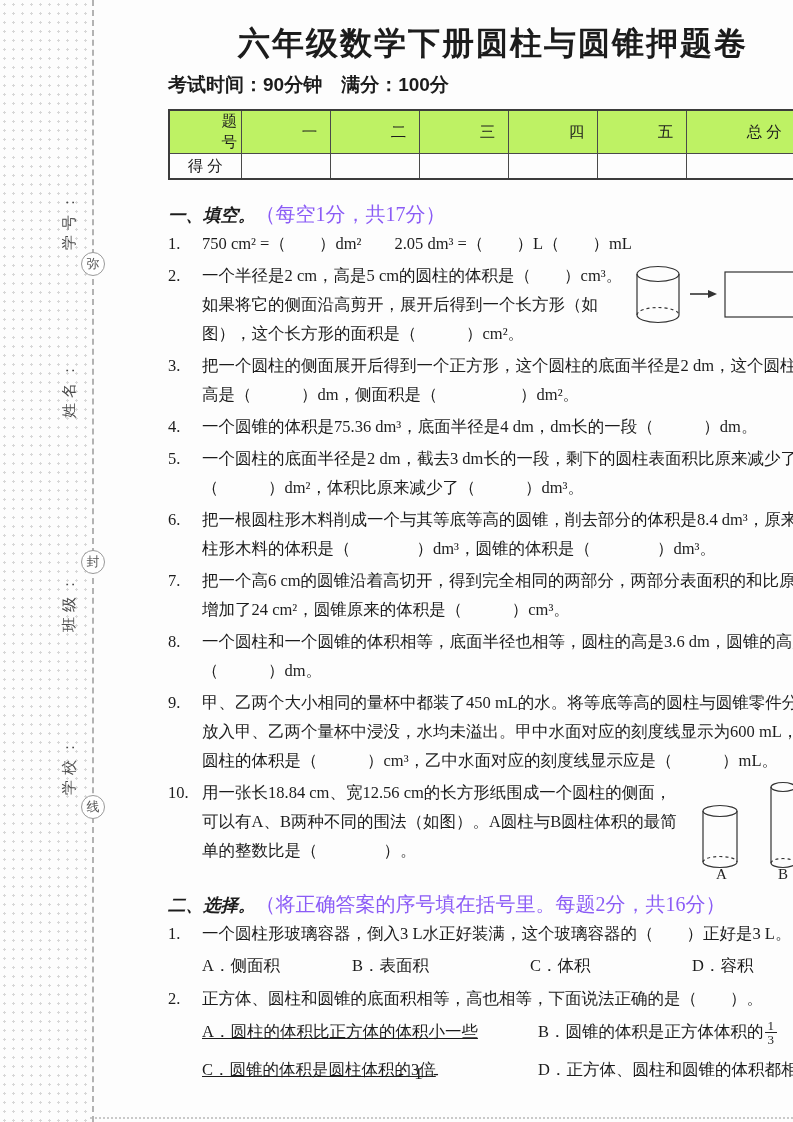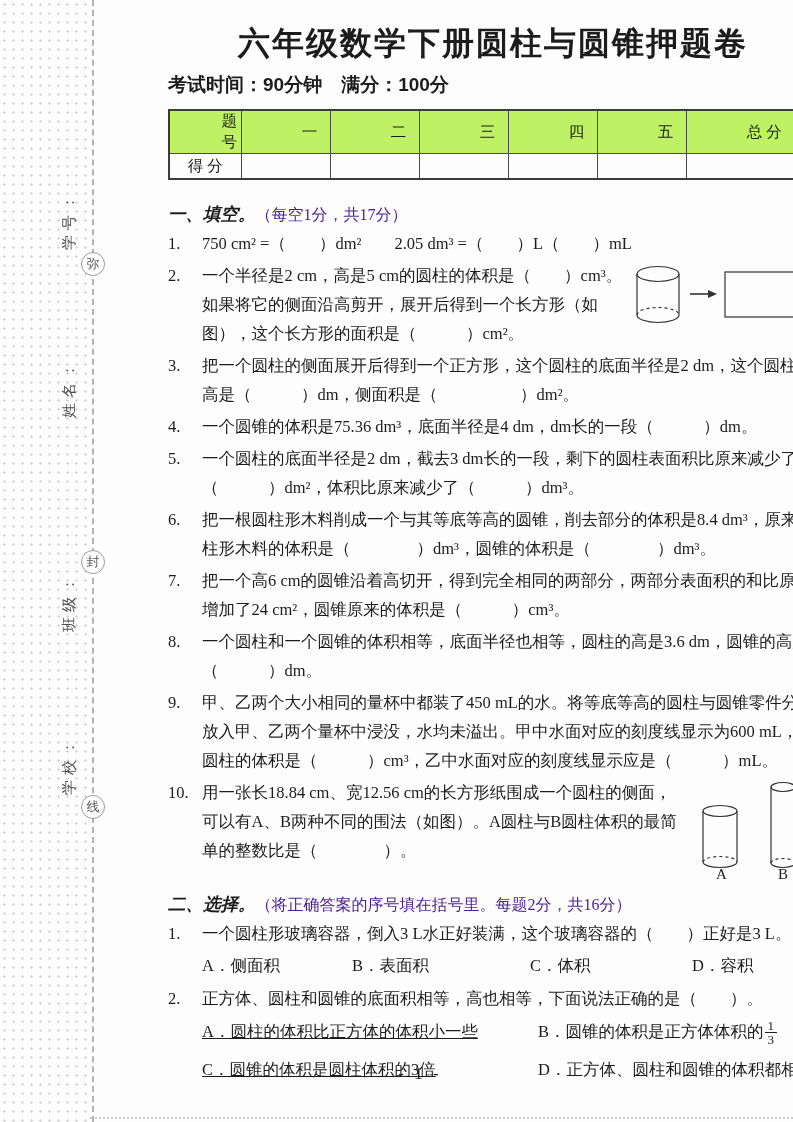--- a/index.html
+++ b/index.html
@@ -42,21 +42,21 @@
     width:628px;border-collapse:collapse;margin-top:11px;
     border:2px solid #3c3c3c;table-layout:fixed;
   }
   table.score td{
     border:1px solid #4a4a4a;height:24px;text-align:center;
     font-size:15.5px;padding:0;
   }
   table.score tr.hdr td{background:#bef264;padding-left:48px;}
   .sec-heading{margin-top:20px;font-size:17.5px;line-height:28px;}
   .sec-heading .b{font-weight:bold;font-style:italic;}
-  .sec-heading .n{font-size:16px;color:#4c1d95;}
+  .sec-heading .n{font-size:20px;color:#8b5cf6;}
   .question{display:flex;font-size:16.5px;line-height:29px;margin-bottom:3px;}
   .qnum{flex:none;width:34px;}
   .qbody{flex:1;display:flow-root;}
   .fig-q2{float:right;width:185px;height:64px;margin:2px 0 2px 6px;}
   .fig-q10{float:right;width:130px;height:104px;margin:0 0 2px 8px;}
   .fig-q2 svg,.fig-q10 svg{display:block;width:100%;height:100%;}
   .opts-row{display:flex;padding-left:34px;font-size:16.5px;line-height:30px;margin-bottom:3px;}
   .opts-row .o1{width:150px;}
   .opts-row .o2{width:178px;}
   .opts-row .o3{width:162px;}

